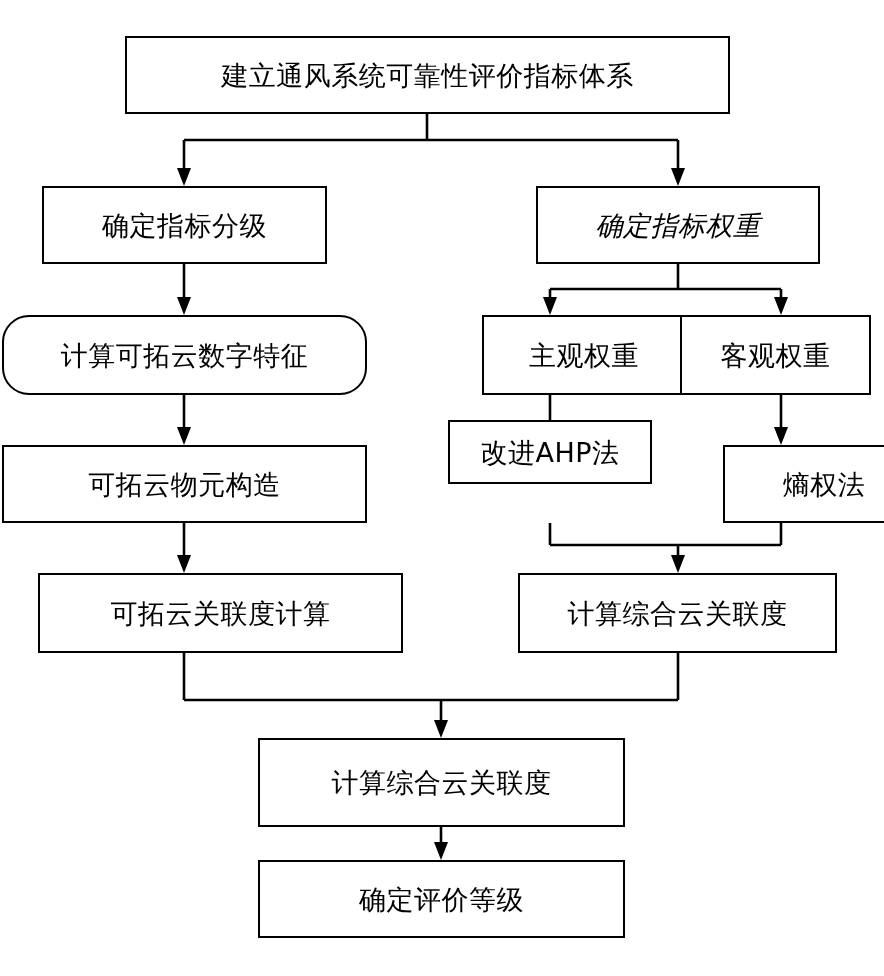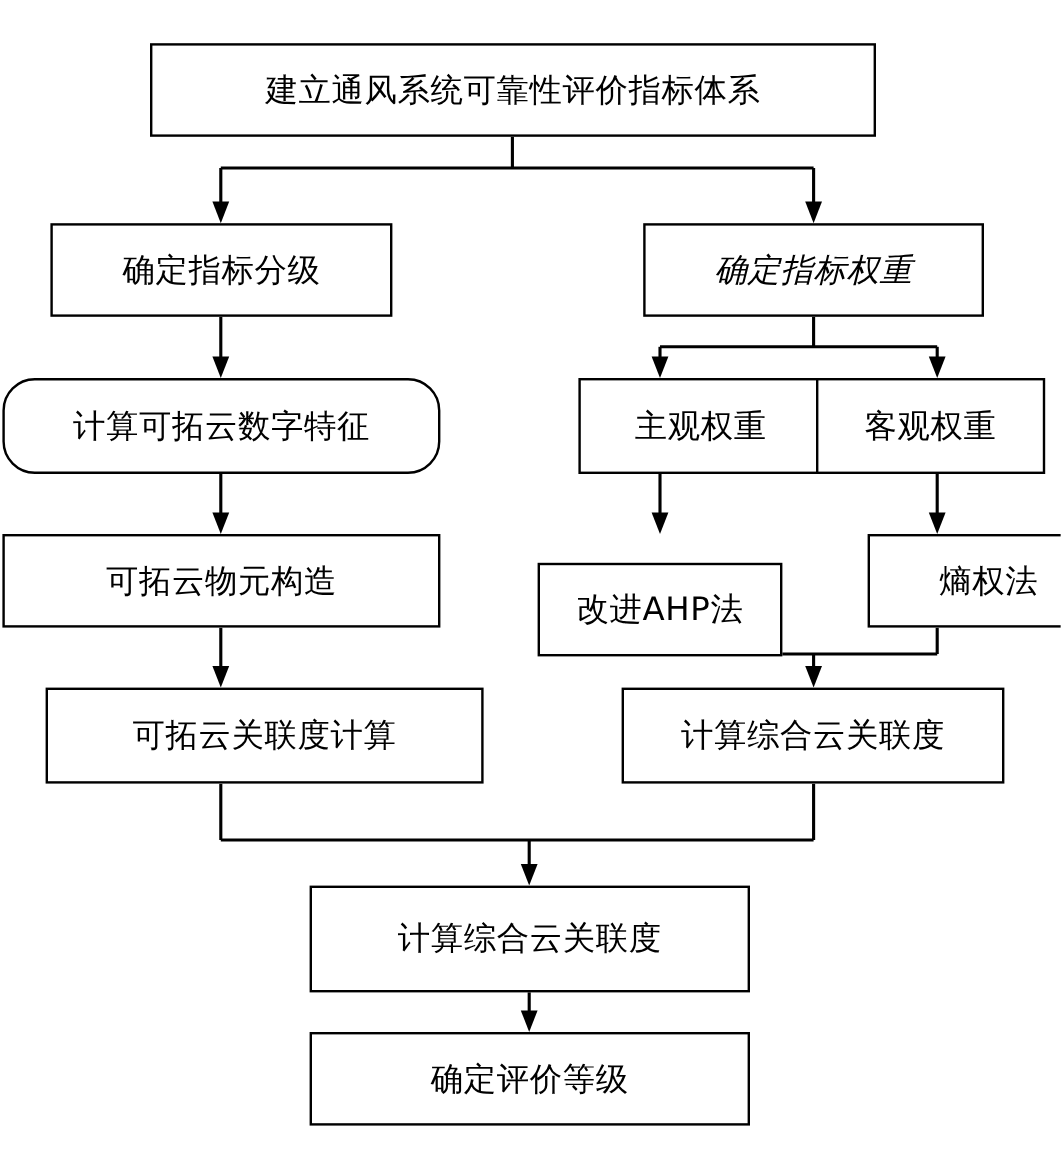--- a/index.html
+++ b/index.html
@@ -123,21 +123,21 @@
   </div>
 
   <div class="node" style="left:680px; top:315px; width:191px; height:80px;">
     <span class="node-label">客观权重</span>
   </div>
 
   <div class="node" style="left:2px; top:445px; width:365px; height:78px;">
     <span class="node-label">可拓云物元构造</span>
   </div>
 
-  <div class="node" style="left:448px; top:469px; width:204px; height:78px;">
+  <div class="node" style="left:448px; top:420px; width:204px; height:64px;">
     <span class="node-label">改进AHP法</span>
   </div>
 
   <div class="node" style="left:680px; top:445px; width:202px; height:78px;margin-left:43px;">
     <span class="node-label">熵权法</span>
   </div>
 
   <div class="node" style="left:2px; top:573px; width:365px; height:80px;margin-left:36px;">
     <span class="node-label">可拓云关联度计算</span>
   </div>

